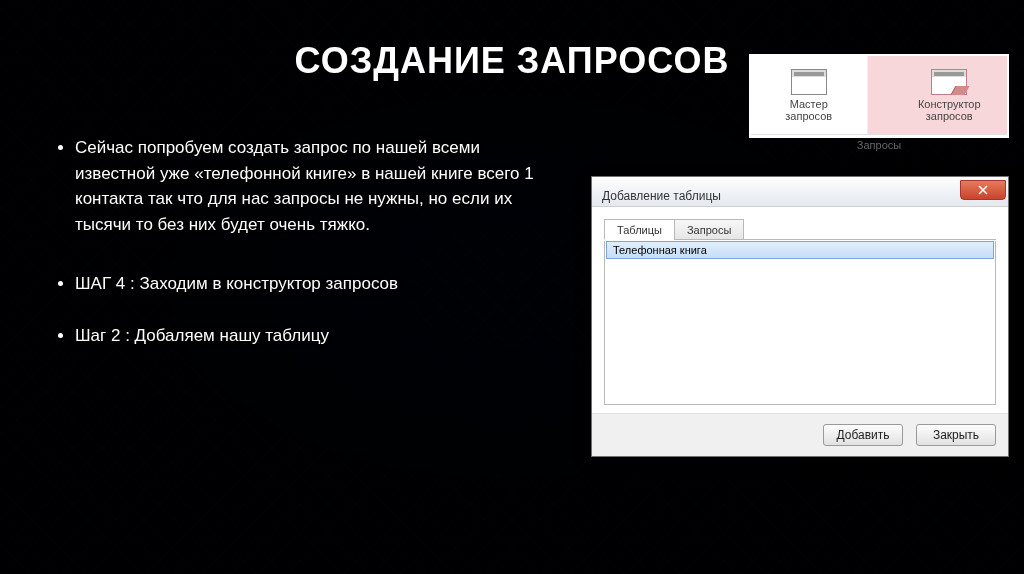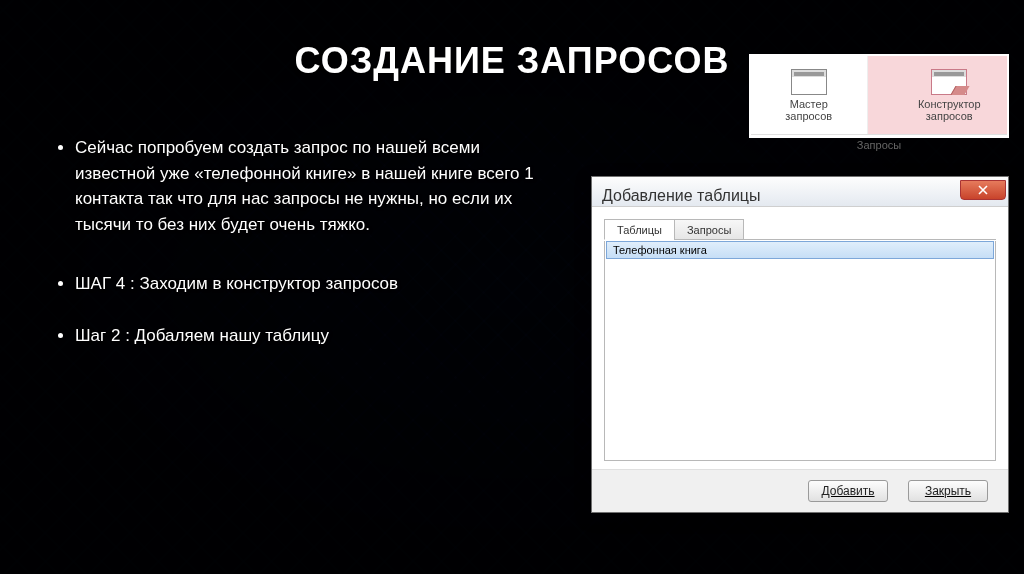--- a/index.html
+++ b/index.html
@@ -47,49 +47,48 @@
 
 .dialog {
   position:absolute; right:15px; top:176px; width:418px;
   border:1px solid #707070; background:#fff; box-shadow:0 4px 14px rgba(0,0,0,.45);
 }
 .dlg-titlebar {
   height:30px; display:flex; align-items:center; padding:0 2px 0 10px;
   background:linear-gradient(#fdfdfd, #e4e9f0);
   border-bottom:1px solid #cfcfcf;
 }
-.dlg-title { flex:1; font-size:16px; color:#333;margin-top:8px; }
+.dlg-title { flex:1; font-size:12px; color:#333;margin-top:8px; }
 .dlg-close {
   width:46px; height:20px; border-radius:0 0 4px 4px;
   background:linear-gradient(#e67b5c, #c8432b);
   border:1px solid #a33; display:flex; align-items:center; justify-content:center;
   margin-top:-4px;
 }
 .dlg-close svg { display:block; }
 .dlg-body { padding:12px 12px 8px 12px; }
 .tabs { display:flex; border-bottom:1px solid #b8b8b8; font-size:11px; }
 .tab {
   padding:4px 12px 3px; margin-right:-1px; margin-bottom:-1px;
   border:1px solid #b8b8b8; border-bottom:1px solid #b8b8b8;
   background:linear-gradient(#f7f7f7,#e6e6e6); color:#333; position:relative;text-align:center;
 }
 .tab.active { background:#fff; border-bottom-color:#fff; }
 .listbox {
-  border:1px solid #b8b8b8; border-top:none; height:220px;
+  border:1px solid #b8b8b8; border-top:none; height:164px;
   background:#fff; font-size:11px;
 }
 .listitem {
   padding:2px 6px; background:linear-gradient(#e0eefb,#c6def6);
   border:1px solid #7da7d9; margin:1px;
 }
 .dlg-buttons {
-  display:flex; justify-content:flex-end; gap:20px;
-  padding:10px 20px; border-top:1px solid #e0e0e0;
+  display:flex; justify-content:flex-end; gap:13px;
+  padding:10px 12px; border-top:1px solid #e0e0e0;
   background:#f0f0f0;
-  text-decoration:underline;
 }
 .win-btn {
   min-width:80px; padding:3px 12px; font-size:12px; color:#222;
   background:linear-gradient(#fdfdfd,#e1e1e1);
   border:1px solid #9a9a9a; border-radius:3px;
 }
 </style>
 </head>
 <body>
 

